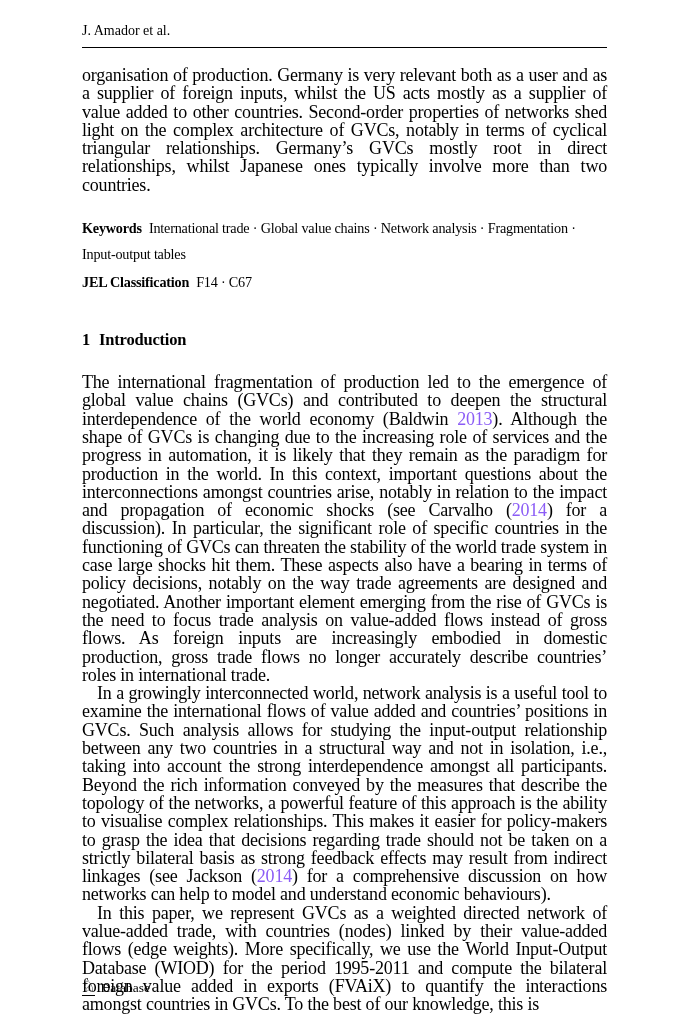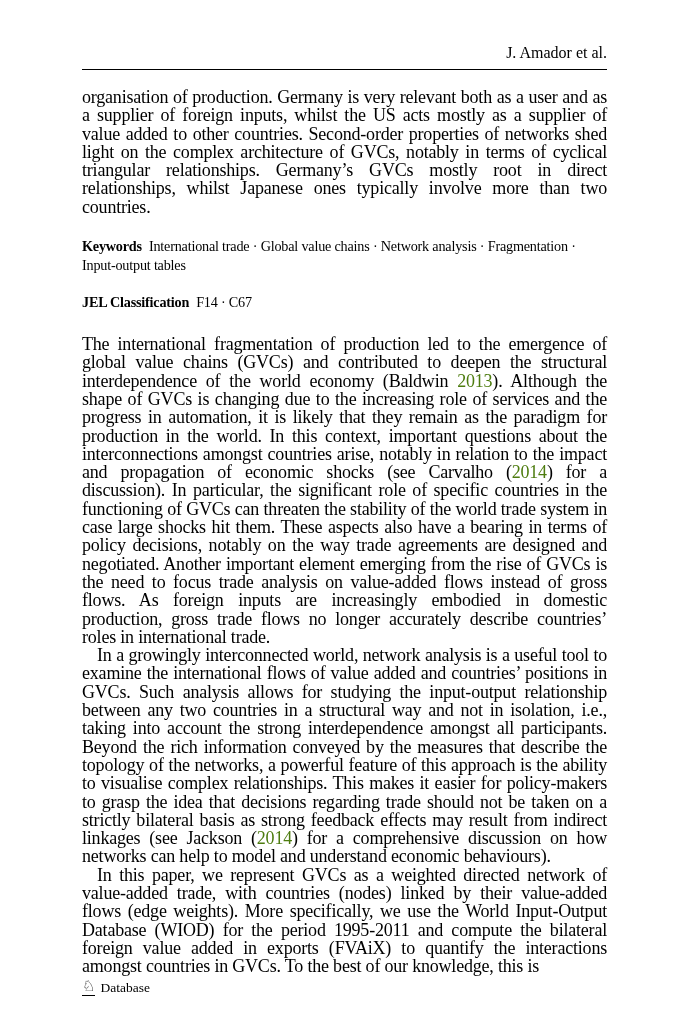--- a/index.html
+++ b/index.html
@@ -10,58 +10,58 @@
     background: #ffffff;
     color: #000000;
     font-family: "Liberation Serif", serif;
     position: relative;
     overflow: hidden;
   }
   .page {
     padding: 0 76px 0 82px;
   }
   .running-head {
-    margin-top: 46px;
-    text-align: right;
-    font-size: 16px;
+    margin-top: 24px;
+    text-align: left;
+    font-size: 14px;
     line-height: 14px;
   }
   .head-rule {
     border: none;
     border-top: 1.6px solid #000000;
     margin: 9px 0 0 0;
   }
   .body-text {
     font-size: 18px;
     line-height: 18.3px;
     letter-spacing: -0.2px;
     text-align: justify;
     margin: 0;
   }
   .first-para { margin-top: 18px; }
   .kw-line {
     font-size: 14.2px;
-    line-height: 19px;
+    line-height: 26px;
     letter-spacing: -0.2px;
     margin: 21px 0 0 0;
     text-align: left;
   }
-  .jel-line { margin-top: 18px; }
+  .jel-line { margin-top: 2px; }
   .label-bold { font-weight: bold; margin-right: 7px; }
   .section-heading {
     font-size: 16.5px;
     font-weight: bold;
     margin: 35px 0 0 0;
     letter-spacing: -0.2px;
   }
   .section-heading .sec-num { margin-right: 9px; }
   .intro-first { margin-top: 23px; }
   .indent { text-indent: 15px; }
   .ref-link {
-    color: #4d7c0f;
+    color: #8b5cf6;
     text-decoration: none;
     cursor: pointer;
   }
   .footer {
     position: absolute;
     left: 82px;
     bottom: 40px;
     display: flex;
     align-items: center;
     gap: 5px;
@@ -90,20 +90,23 @@
   <p class="body-text first-para">organisation of production. Germany is very relevant both as a user and as a supplier of foreign inputs, whilst the US acts mostly as a supplier of value added to other countries. Second-order properties of networks shed light on the complex architecture of GVCs, notably in terms of cyclical triangular relationships. Germany’s GVCs mostly root in direct relationships, whilst Japanese ones typically involve more than two countries.</p>
 
   <p class="kw-line">
     <span class="label-bold">Keywords</span><span>International trade · Global value chains · Network analysis · Fragmentation · Input-output tables</span>
   </p>
 
   <p class="kw-line jel-line">
     <span class="label-bold">JEL Classification</span><span>F14 · C67</span>
   </p>
 
+  <h2 class="section-heading">
+    <span class="sec-num">1</span><span>Introduction</span>
+  </h2>
 
   <p class="body-text intro-first">
     <span>The international fragmentation of production led to the emergence of global value chains (GVCs) and contributed to deepen the structural interdependence of the world economy (Baldwin </span><a class="ref-link">2013</a><span>). Although the shape of GVCs is changing due to the increasing role of services and the progress in automation, it is likely that they remain as the paradigm for production in the world. In this context, important questions about the interconnections amongst countries arise, notably in relation to the impact and propagation of economic shocks (see Carvalho (</span><a class="ref-link">2014</a><span>) for a discussion). In particular, the significant role of specific countries in the functioning of GVCs can threaten the stability of the world trade system in case large shocks hit them. These aspects also have a bearing in terms of policy decisions, notably on the way trade agreements are designed and negotiated. Another important element emerging from the rise of GVCs is the need to focus trade analysis on value-added flows instead of gross flows. As foreign inputs are increasingly embodied in domestic production, gross trade flows no longer accurately describe countries’ roles in international trade.</span>
   </p>
 
   <p class="body-text indent">
     <span>In a growingly interconnected world, network analysis is a useful tool to examine the international flows of value added and countries’ positions in GVCs. Such analysis allows for studying the input-output relationship between any two countries in a structural way and not in isolation, i.e., taking into account the strong interdependence amongst all participants. Beyond the rich information conveyed by the measures that describe the topology of the networks, a powerful feature of this approach is the ability to visualise complex relationships. This makes it easier for policy-makers to grasp the idea that decisions regarding trade should not be taken on a strictly bilateral basis as strong feedback effects may result from indirect linkages (see Jackson (</span><a class="ref-link">2014</a><span>) for a comprehensive discussion on how networks can help to model and understand economic behaviours).</span>
   </p>
 
   <p class="body-text indent">In this paper, we represent GVCs as a weighted directed network of value-added trade, with countries (nodes) linked by their value-added flows (edge weights). More specifically, we use the World Input-Output Database (WIOD) for the period 1995-2011 and compute the bilateral foreign value added in exports (FVAiX) to quantify the interactions amongst countries in GVCs. To the best of our knowledge, this is</p>

